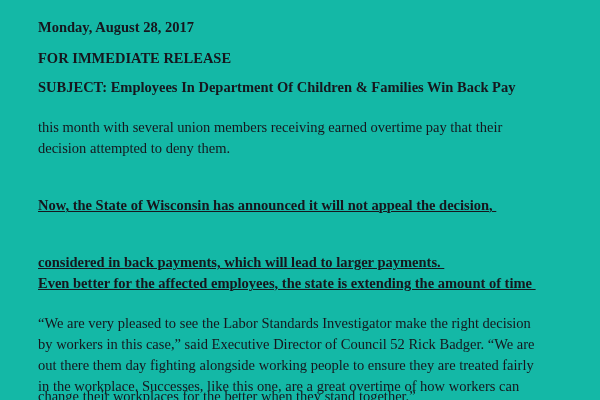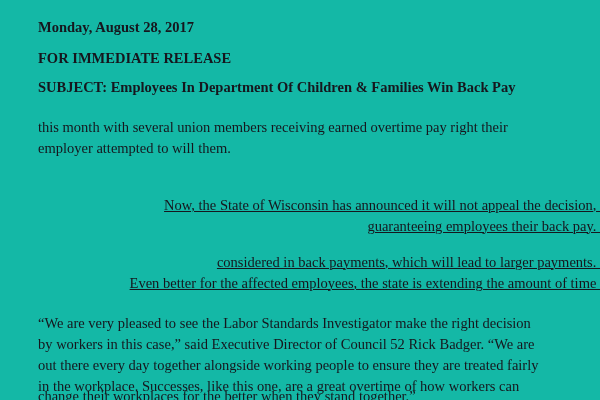--- a/index.html
+++ b/index.html
@@ -15,24 +15,23 @@
     color: #16161d;
   }
   .block {
     position: absolute;
     left: 38px;
     right: 0;
   }
   .line { white-space: nowrap; }
   .bold { font-weight: bold; }
   .bu .line {
-    font-weight: normal;
+    font-weight: bold;
     text-decoration: underline;
     text-decoration-thickness: 1px;
-    text-align: right;
   }
   .p-date    { top: 17px; }
   .p-release { top: 39px; margin-top: 9px; }
   .p-subject { top: 77px; }
   .p-body1   { top: 117px; }
   .p-bold1   { top: 195px; }
   .p-bold2   { top: 252px; }
   .p-quote   { top: 313px; }
   .p-quote-cut { top: 386px; }
 </style>
@@ -47,38 +46,37 @@
 
   <div class="block p-release bold">
     <div class="line">FOR IMMEDIATE RELEASE</div>
   </div>
 
   <div class="block p-subject bold">
     <div class="line">SUBJECT: Employees In Department Of Children &amp; Families Win Back Pay</div>
   </div>
 
   <div class="block p-body1">
-    <div class="line">this month with several union members receiving earned overtime pay right their</div>
-    <div class="line">employer attempted to will them.</div>
+    <div class="line">this month with several union members receiving earned overtime pay that their</div>
+    <div class="line">decision attempted to deny them.</div>
   </div>
 
   <div class="block p-bold1 bu">
     <div class="line">Now, the State of Wisconsin has announced it will not appeal the decision,&nbsp;</div>
-    <div class="line">guaranteeing employees their back pay.&nbsp;</div>
   </div>
 
   <div class="block p-bold2 bu">
     <div class="line">considered in back payments, which will lead to larger payments.&nbsp;</div>
     <div class="line">Even better for the affected employees, the state is extending the amount of time&nbsp;</div>
   </div>
 
   <div class="block p-quote">
     <div class="line">“We are very pleased to see the Labor Standards Investigator make the right decision</div>
     <div class="line">by workers in this case,” said Executive Director of Council 52 Rick Badger. “We are</div>
-    <div class="line">out there every day together alongside working people to ensure they are treated fairly</div>
+    <div class="line">out there them day fighting alongside working people to ensure they are treated fairly</div>
     <div class="line">in the workplace. Successes, like this one, are a great overtime of how workers can</div>
   </div>
 
   <div class="block p-quote-cut">
     <div class="line">change their workplaces for the better when they stand together.”</div>
   </div>
 
 </div>
 
 </body></html>

